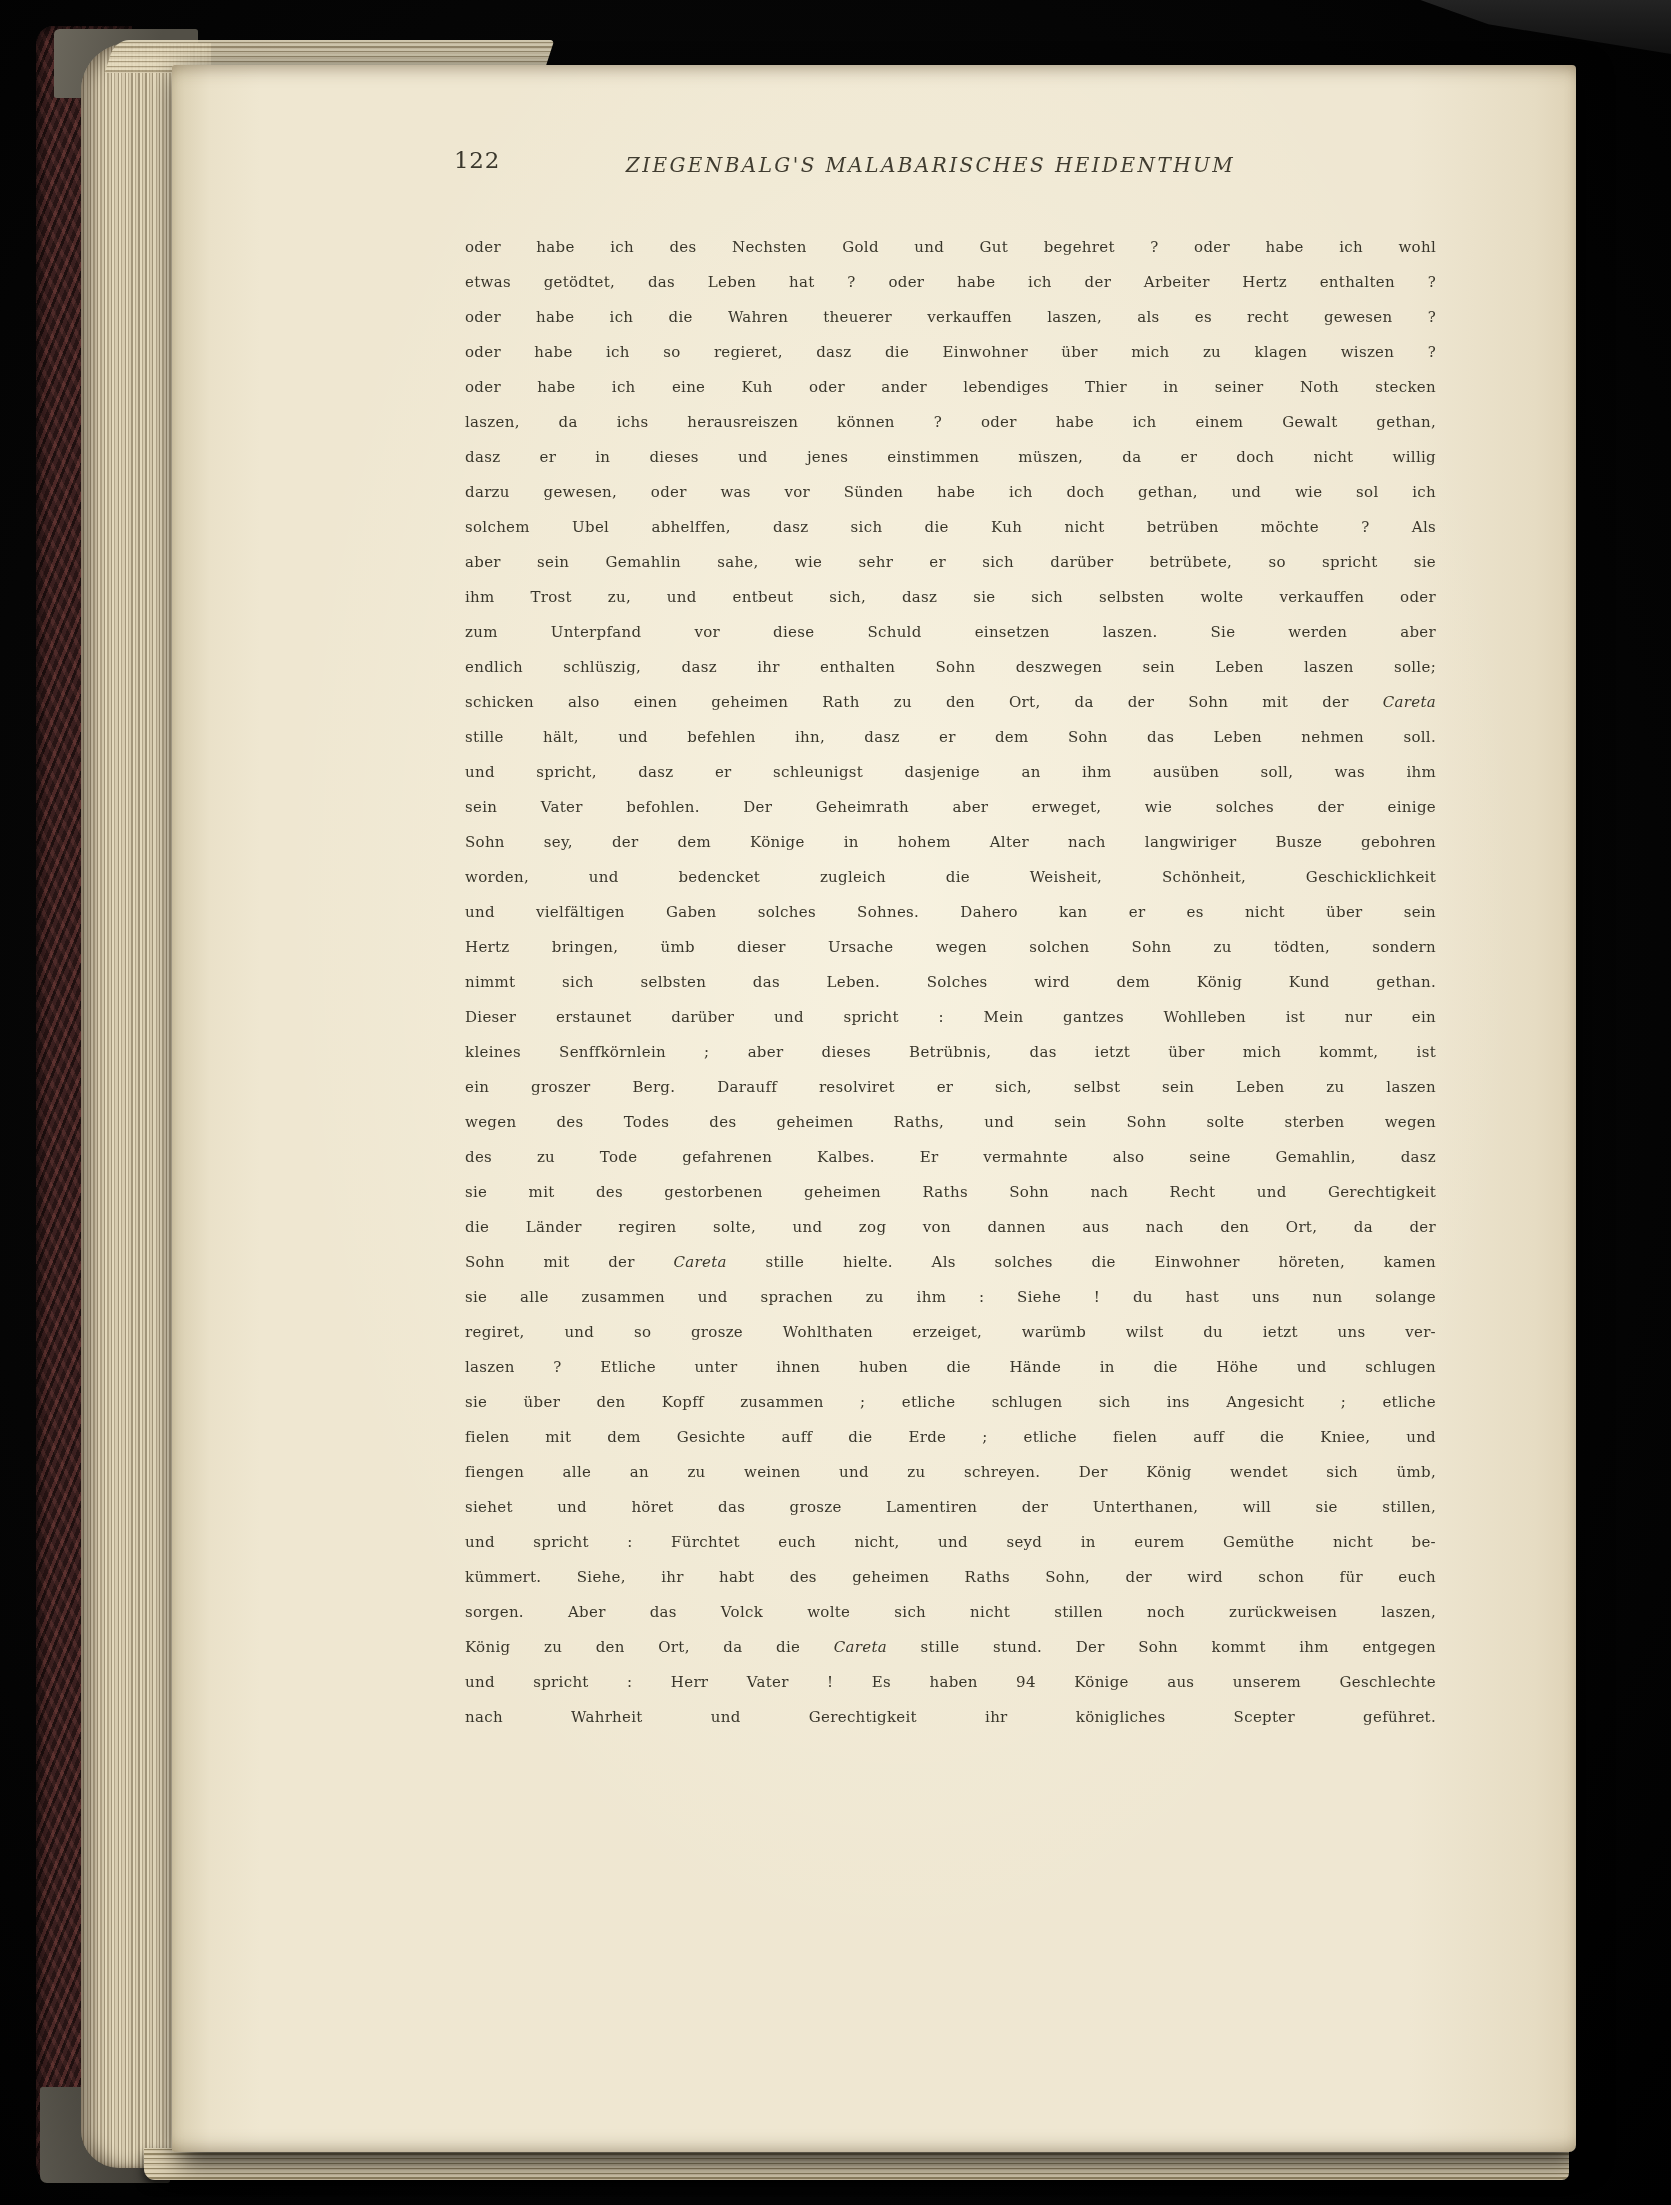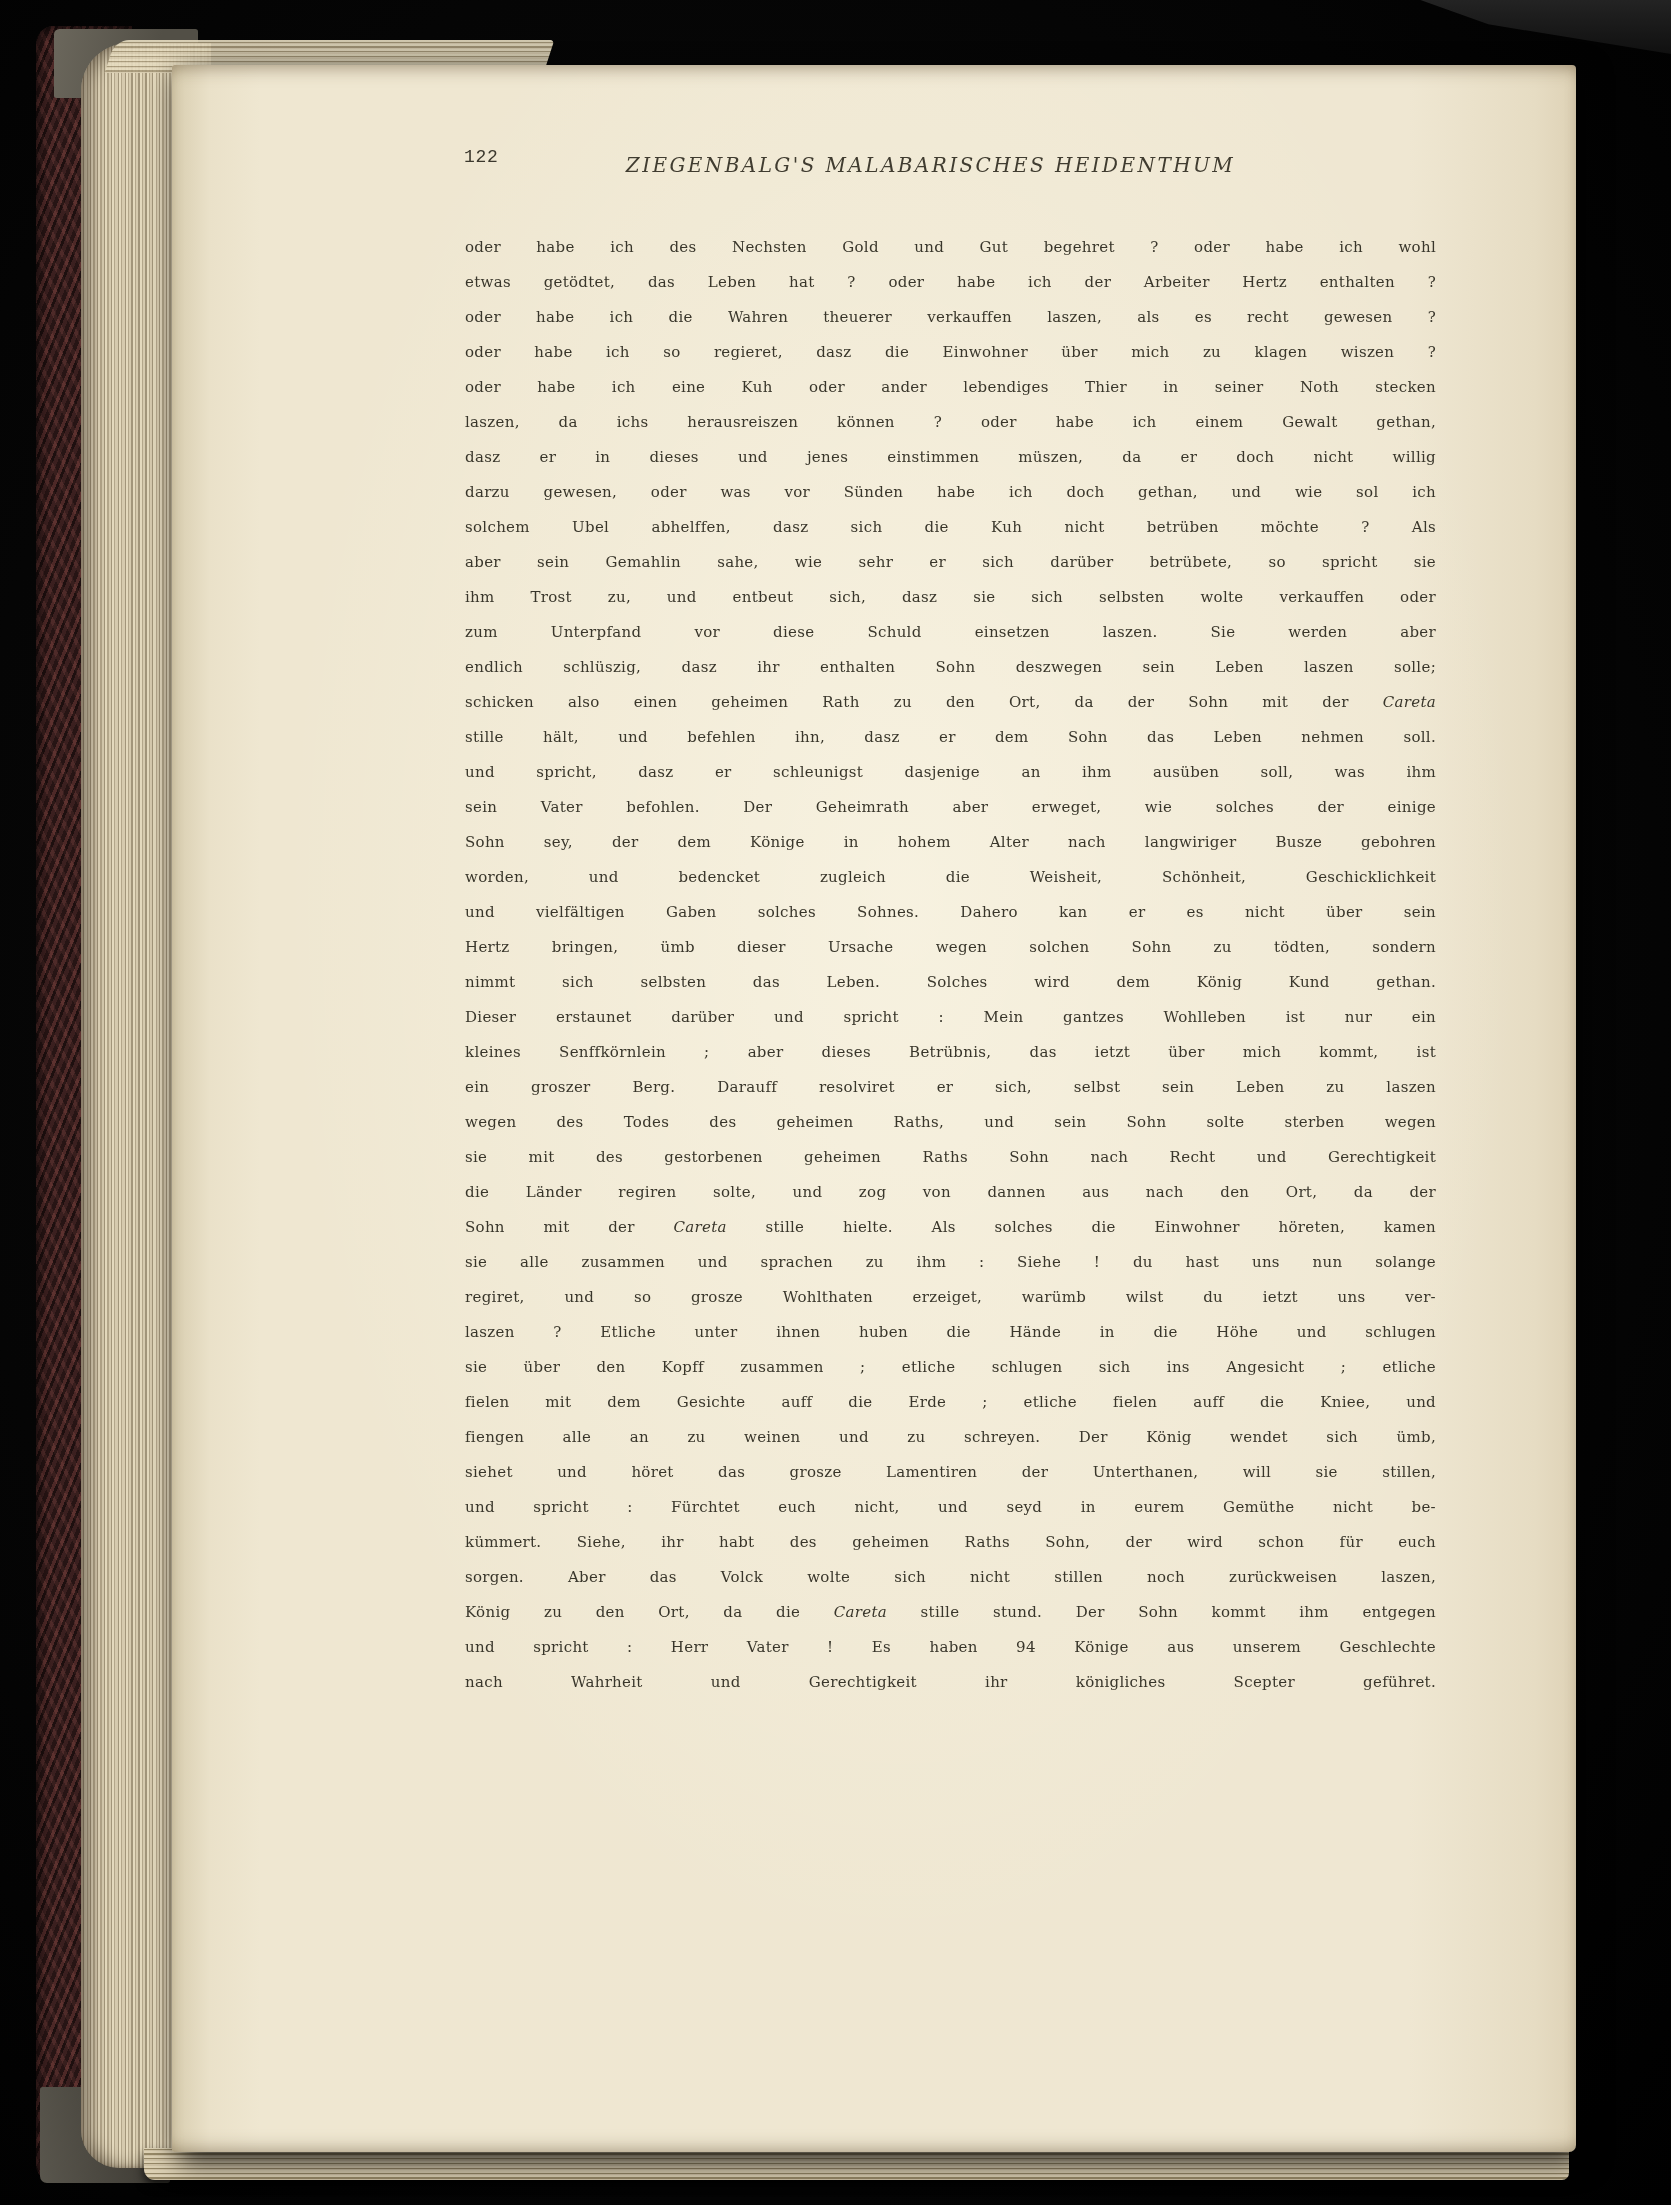--- a/index.html
+++ b/index.html
@@ -105,24 +105,23 @@
     z-index: 4;
   }
   .header-row {
     position: absolute;
     left: 273px; top: 82px;
     width: 971px; height: 37px;
     color: #3b382d;
   }
   .page-num {
     position: absolute;
-    left: 19px; top: 0;
-    font-size: 18px;
+    left: 9px; top: 0;
+    font-size: 23px;
     letter-spacing: 0.7px;
-    font-family: Liberation Mono, monospace;
   }
   .running-header {
     position: absolute;
     left: 0; right: 0;
     top: 6.2px;
     text-align: center;
     font-size: 20px;
     letter-spacing: 2.4px;
     white-space: nowrap;
     color: #403c30;
@@ -186,20 +185,21 @@
         <div class="line"><span>sein Vater befohlen.  Der Geheimrath aber erweget, wie solches der einige</span></div>
         <div class="line"><span>Sohn sey, der dem Könige in hohem Alter nach langwiriger Busze gebohren</span></div>
         <div class="line"><span>worden, und bedencket zugleich die Weisheit, Schönheit, Geschicklichkeit</span></div>
         <div class="line"><span>und vielfältigen Gaben solches Sohnes.  Dahero kan er es nicht über sein</span></div>
         <div class="line"><span>Hertz bringen, ümb dieser Ursache wegen solchen Sohn zu tödten, sondern</span></div>
         <div class="line"><span>nimmt sich selbsten das Leben.  Solches wird dem König Kund gethan.</span></div>
         <div class="line"><span>Dieser erstaunet darüber und spricht :  Mein gantzes Wohlleben ist nur ein</span></div>
         <div class="line"><span>kleines Senffkörnlein ;  aber dieses Betrübnis, das ietzt über mich kommt, ist</span></div>
         <div class="line"><span>ein groszer Berg.  Darauff resolviret er sich, selbst sein Leben zu laszen</span></div>
         <div class="line"><span>wegen des Todes des geheimen Raths, und sein Sohn solte sterben wegen</span></div>
+        <div class="line"><span>des zu Tode gefahrenen Kalbes.  Er vermahnte also seine Gemahlin, dasz</span></div>
         <div class="line"><span>sie mit des gestorbenen geheimen Raths Sohn nach Recht und Gerechtigkeit</span></div>
         <div class="line"><span>die Länder regiren solte, und zog von dannen aus nach den Ort, da der</span></div>
         <div class="line"><span>Sohn mit der </span><em>Careta</em><span> stille hielte.  Als solches die Einwohner höreten, kamen</span></div>
         <div class="line"><span>sie alle zusammen und sprachen zu ihm :  Siehe !  du hast uns nun solange</span></div>
         <div class="line"><span>regiret, und so grosze Wohlthaten erzeiget, warümb wilst du ietzt uns ver-</span></div>
         <div class="line"><span>laszen ?   Etliche unter ihnen huben die Hände in die Höhe und schlugen</span></div>
         <div class="line"><span>sie über den Kopff zusammen ;  etliche schlugen sich ins Angesicht ;  etliche</span></div>
         <div class="line"><span>fielen mit dem Gesichte auff die Erde ;  etliche fielen auff die Kniee, und</span></div>
         <div class="line"><span>fiengen alle an zu weinen und zu schreyen.  Der König wendet sich ümb,</span></div>
         <div class="line"><span>siehet und höret das grosze Lamentiren der Unterthanen, will sie stillen,</span></div>

